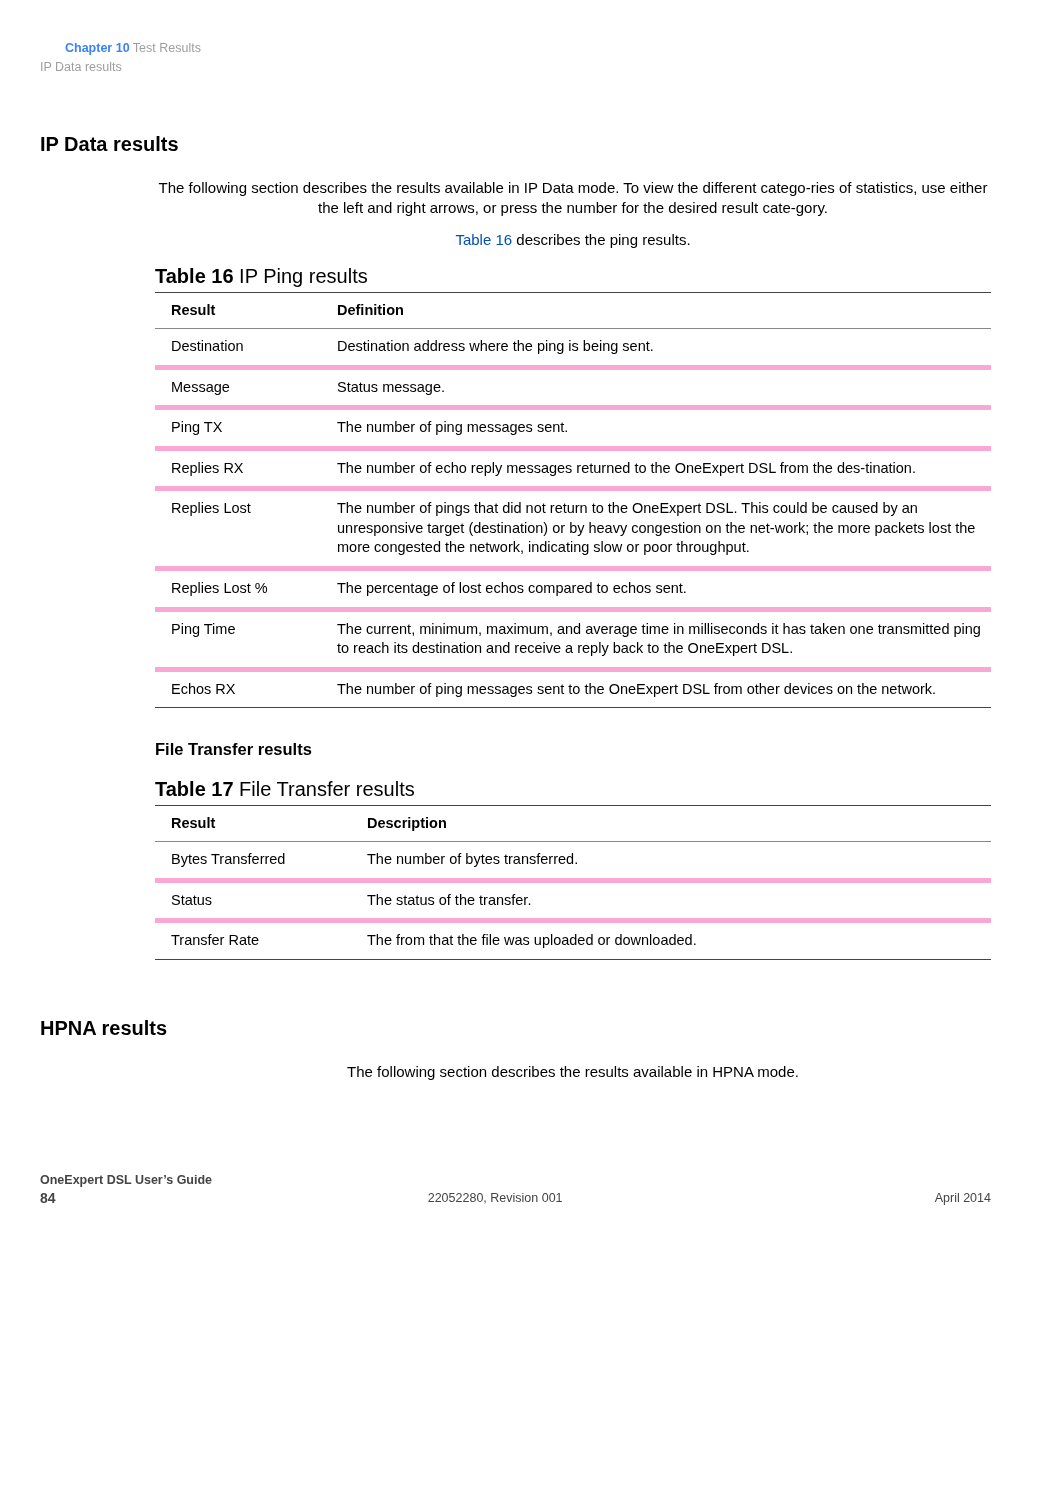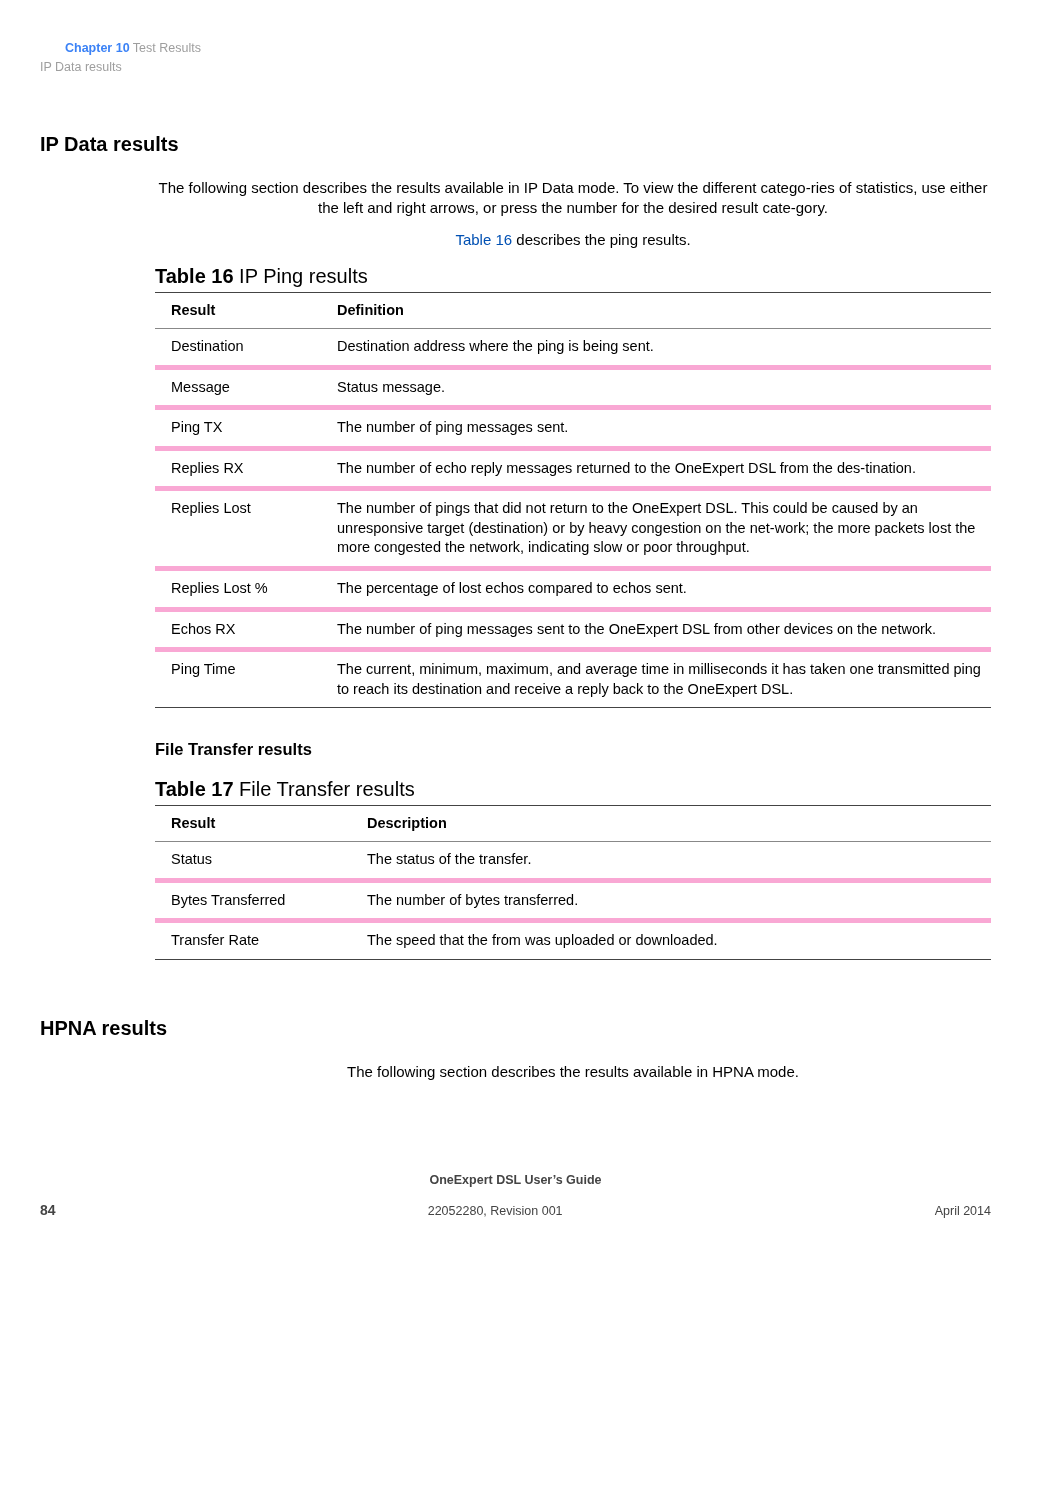--- a/index.html
+++ b/index.html
@@ -73,28 +73,28 @@
   }
   table.t16 th:first-child, table.t16 td:first-child { width: 150px; }
   table.t17 th:first-child, table.t17 td:first-child { width: 180px; }
   .footer {
     position: relative;
     margin-top: 90px;
     font-size: 12.5px;
     color: #444;
   }
   .footer .center {
-    text-align: center;
+    text-align: left;
   }
   .footer .guide-title { font-weight: bold; }
   .footer .row2 {
     display: flex;
     justify-content: space-between;
-    align-items: flex-end;
-    margin-top: 12px;
+    align-items: center;
+    margin-top: 0;
   }
   .footer .page-num { font-weight: bold; font-size: 14px; }
 </style>
 </head>
 <body>
 
 <div class="header-line">
   <span class="bold">Chapter 10</span>
   <span>Test Results</span>
 </div>
@@ -136,53 +136,53 @@
         </tr>
       <tr>
           <td>Replies Lost</td>
           <td>The number of pings that did not return to the OneExpert DSL. This could be caused by an unresponsive target (destination) or by heavy congestion on the net-work; the more packets lost the more congested the network, indicating slow or poor throughput.</td>
         </tr>
       <tr>
           <td>Replies Lost %</td>
           <td>The percentage of lost echos compared to echos sent.</td>
         </tr>
       <tr>
+          <td>Ping Time</td>
+          <td>The current, minimum, maximum, and average time in milliseconds it has taken one transmitted ping to reach its destination and receive a reply back to the OneExpert DSL.</td>
+        </tr>
+      <tr>
           <td>Echos RX</td>
           <td>The number of ping messages sent to the OneExpert DSL from other devices on the network.</td>
-        </tr>
-      <tr>
-          <td>Ping Time</td>
-          <td>The current, minimum, maximum, and average time in milliseconds it has taken one transmitted ping to reach its destination and receive a reply back to the OneExpert DSL.</td>
         </tr>
     </tbody>
   </table>
 
   <h2 class="sub">File Transfer results</h2>
   <div class="table-caption">
     <span class="tbl-label">Table 17</span><span>   File Transfer results</span>
   </div>
   <table class="results t17">
     <thead>
       <tr>
         <th>Result</th>
         <th>Description</th>
       </tr>
     </thead>
     <tbody>
       <tr>
+          <td>Bytes Transferred</td>
+          <td>The number of bytes transferred.</td>
+        </tr>
+      <tr>
           <td>Status</td>
           <td>The status of the transfer.</td>
         </tr>
       <tr>
-          <td>Bytes Transferred</td>
-          <td>The number of bytes transferred.</td>
-        </tr>
-      <tr>
           <td>Transfer Rate</td>
-          <td>The speed that the from was uploaded or downloaded.</td>
+          <td>The from that the file was uploaded or downloaded.</td>
         </tr>
     </tbody>
   </table>
 </div>
 
 <h1 class="main">HPNA results</h1>
 <div class="indent">
   <p>The following section describes the results available in HPNA mode.</p>
 </div>
 

